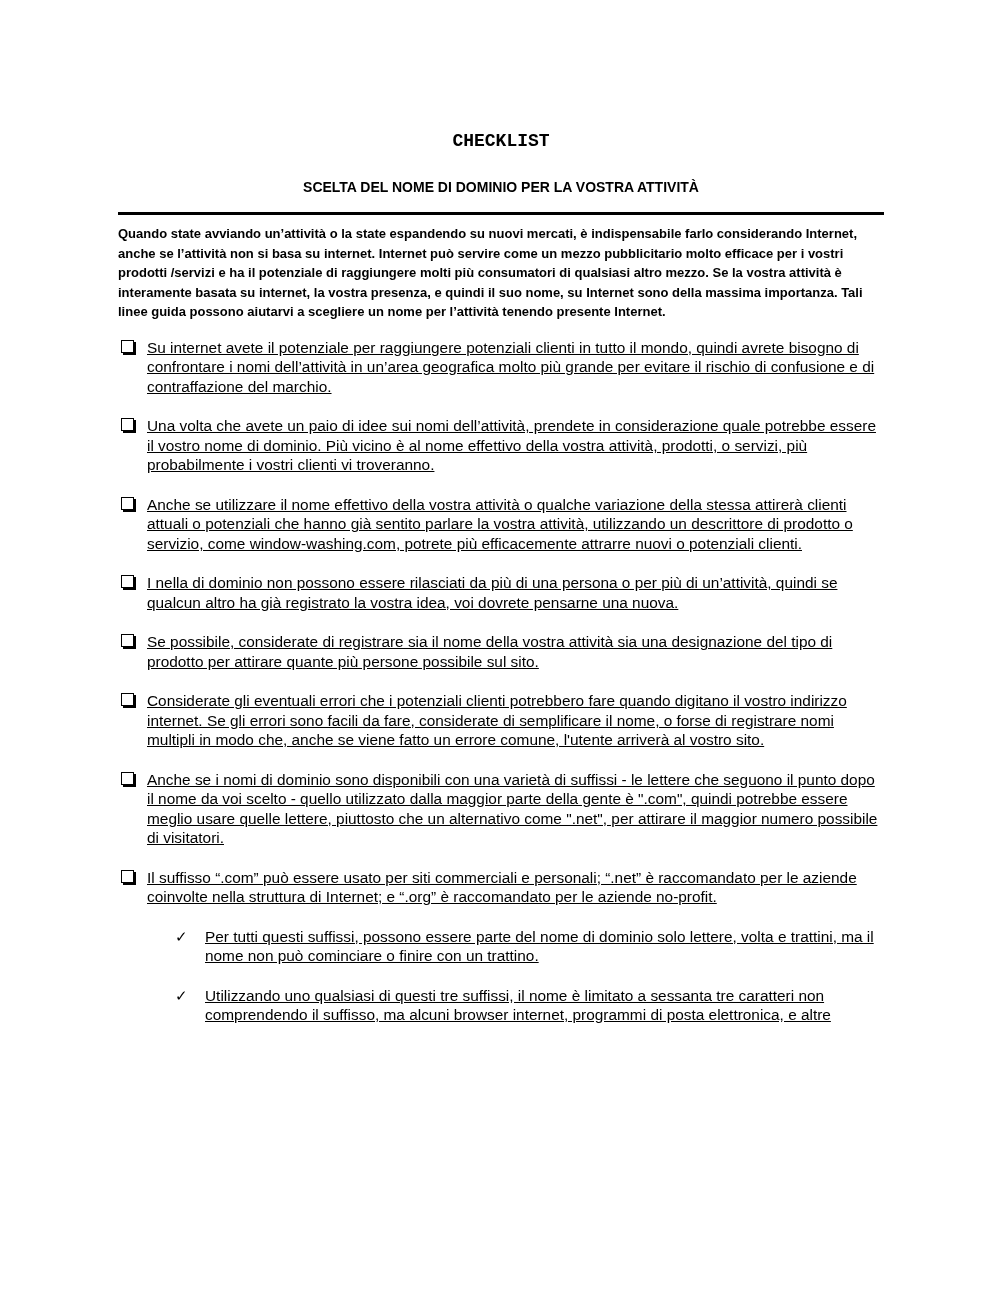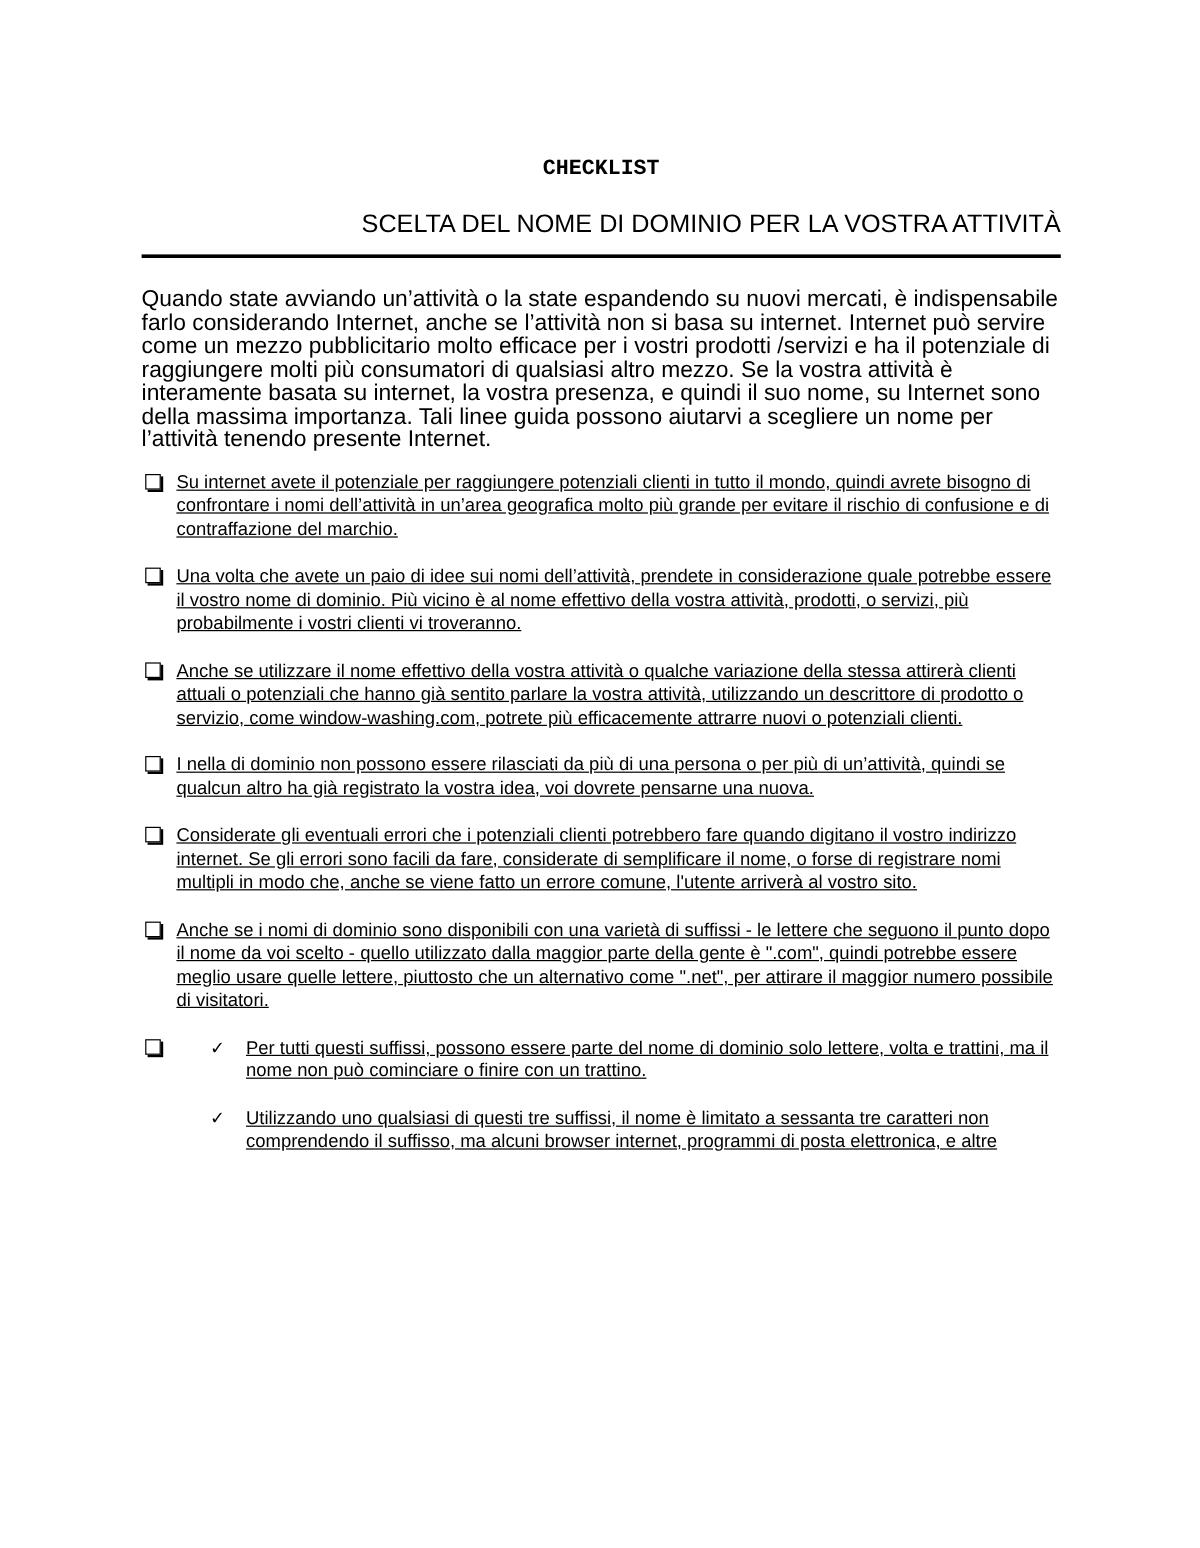--- a/index.html
+++ b/index.html
@@ -23,36 +23,37 @@
     }
     .title {
       text-align: center;
       font-weight: bold;
       font-size: 18px;
       line-height: 26px;
       margin: 0;
       font-family: Liberation Mono, monospace;
     }
     .subtitle {
-      text-align: right;
-      font-weight: normal;
-      font-size: 21px;
+      text-align: center;
+      font-weight: bold;
+      font-size: 14px;
       line-height: 26px;
       margin: 20px 0 0 0;
     }
     .rule {
       height: 3px;
       background: #000;
       margin-top: 12px;
       width: 766px;
     }
     .intro {
-      font-size: 19px;
+      font-size: 13px;
       line-height: 19.5px;
-      margin: 25px 0 0 0;
+      margin: 9px 0 0 0;
+      font-weight: bold;
     }
     .items {
       list-style: none;
       margin: 16px 0 0 0;
       padding: 0;
       text-decoration: underline;
     }
     .item {
       position: relative;
       padding-left: 29px;
@@ -112,28 +113,33 @@
     <li class="item">
       <span class="checkbox"></span>
       <span>Anche se utilizzare il nome effettivo della vostra attività o qualche variazione della stessa attirerà clienti attuali o potenziali che hanno già sentito parlare la vostra attività, utilizzando un descrittore di prodotto o servizio, come window-washing.com, potrete più efficacemente attrarre nuovi o potenziali clienti.</span>
     </li>
     <li class="item">
       <span class="checkbox"></span>
       <span>I nella di dominio non possono essere rilasciati da più di una persona o per più di un’attività, quindi se qualcun altro ha già registrato la vostra idea, voi dovrete pensarne una nuova.</span>
     </li>
     <li class="item">
       <span class="checkbox"></span>
+      <span>Se possibile, considerate di registrare sia il nome della vostra attività sia una designazione del tipo di prodotto per attirare quante più persone possibile sul sito.</span>
+    </li>
+    <li class="item">
+      <span class="checkbox"></span>
       <span>Considerate gli eventuali errori che i potenziali clienti potrebbero fare quando digitano il vostro indirizzo internet. Se gli errori sono facili da fare, considerate di semplificare il nome, o forse di registrare nomi multipli in modo che, anche se viene fatto un errore comune, l'utente arriverà al vostro sito.</span>
     </li>
     <li class="item">
       <span class="checkbox"></span>
       <span>Anche se i nomi di dominio sono disponibili con una varietà di suffissi - le lettere che seguono il punto dopo il nome da voi scelto - quello utilizzato dalla maggior parte della gente è ".com", quindi potrebbe essere meglio usare quelle lettere, piuttosto che un alternativo come ".net", per attirare il maggior numero possibile di visitatori.</span>
     </li>
     <li class="item">
       <span class="checkbox"></span>
+      <span>Il suffisso “.com” può essere usato per siti commerciali e personali; “.net” è raccomandato per le aziende coinvolte nella struttura di Internet; e “.org” è raccomandato per le aziende no-profit.</span>
       <ul class="subitems" style="margin-left:-29px;">
         <li class="subitem">
           <span class="checkmark">✓</span>
           <span>Per tutti questi suffissi, possono essere parte del nome di dominio solo lettere, volta e trattini, ma il nome non può cominciare o finire con un trattino.</span>
         </li>
         <li class="subitem">
           <span class="checkmark">✓</span>
           <span>Utilizzando uno qualsiasi di questi tre suffissi, il nome è limitato a sessanta tre caratteri non comprendendo il suffisso, ma alcuni browser internet, programmi di posta elettronica, e altre</span>
         </li>
       </ul>

